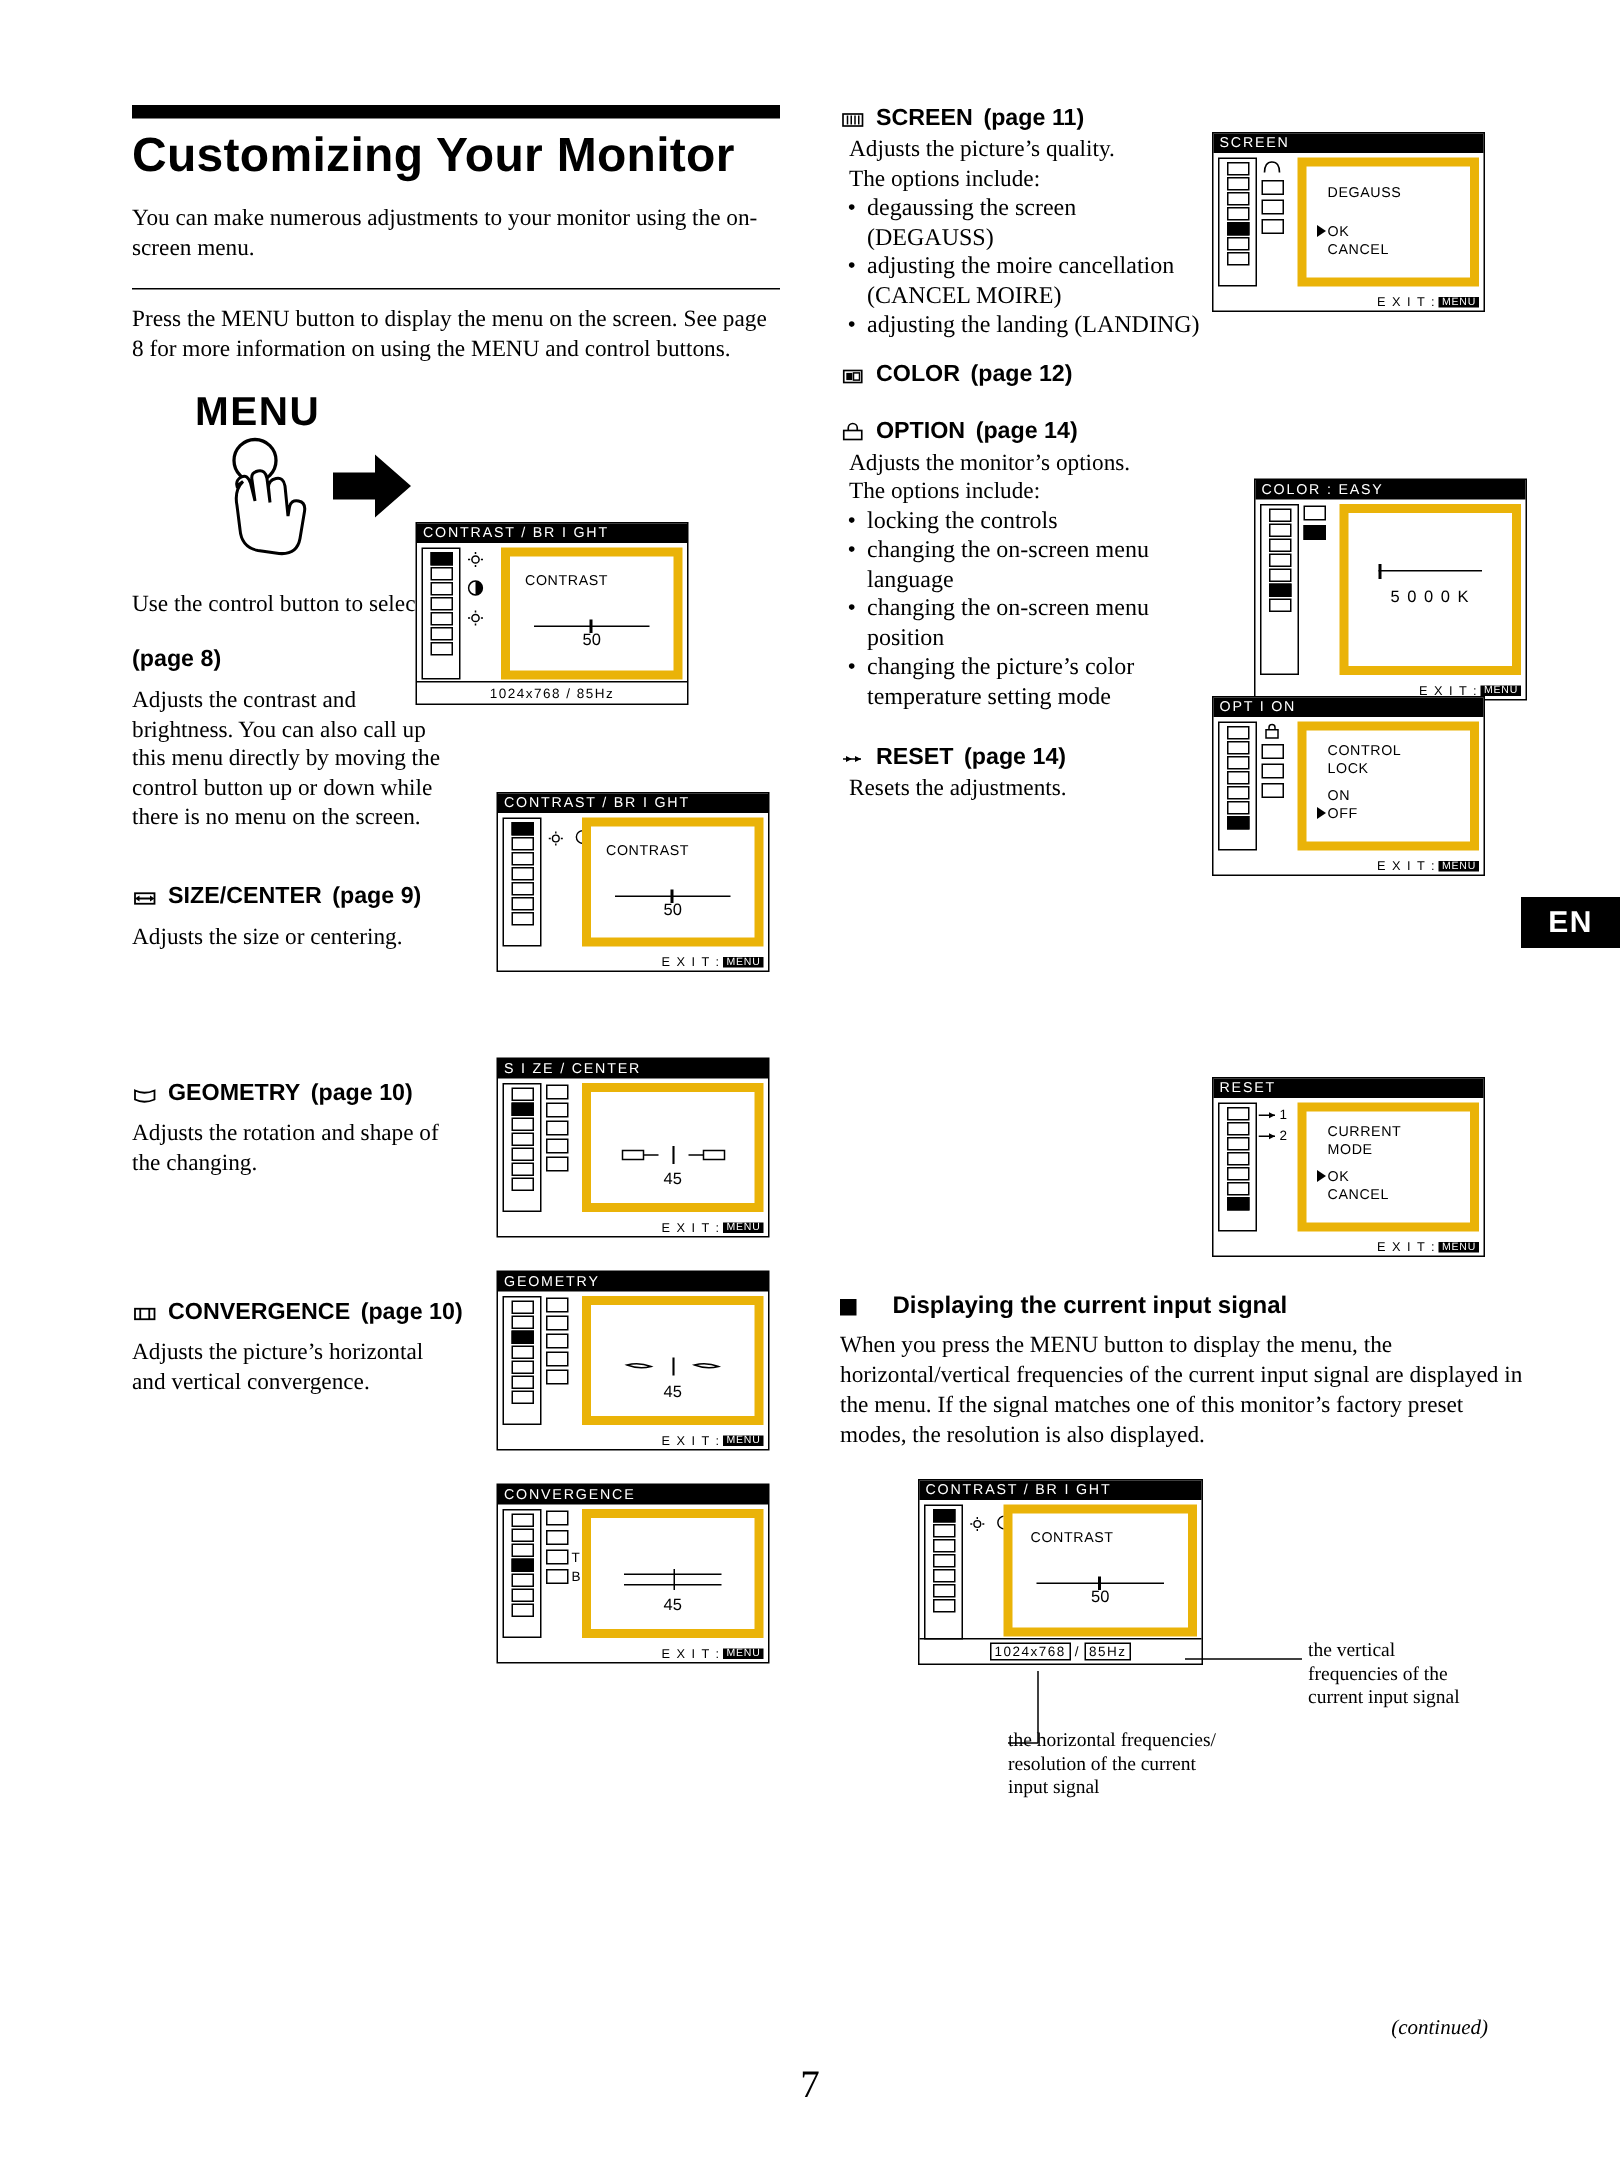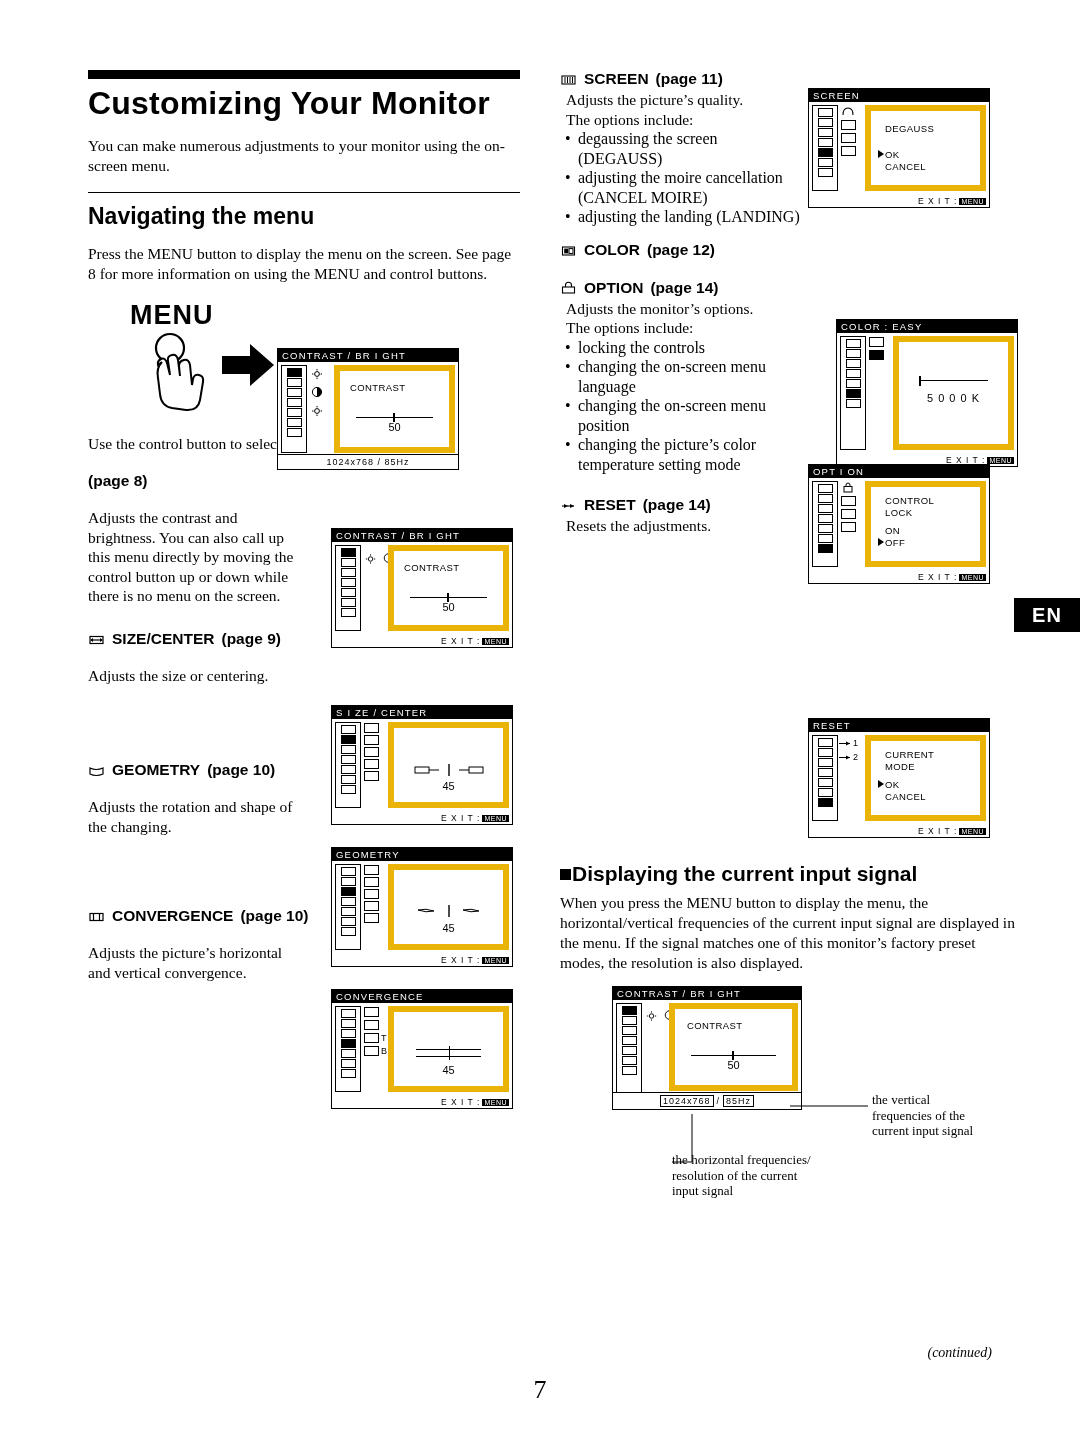--- a/index.html
+++ b/index.html
@@ -27,21 +27,21 @@
   .menu-word{font-family:"Liberation Sans",sans-serif;font-size:27px;font-weight:bold;letter-spacing:1px;position:absolute;left:42px;top:2px;}
   .hand{position:absolute;left:52px;top:34px;}
   .arrow-big{position:absolute;left:132px;top:44px;}
 
   .use-ctrl{font-size:15.5px;line-height:20px;margin:16px 0 18px 0;}
 
   
   .item{position:relative;margin-bottom:6px;}
   .item-head{font-family:"Liberation Sans",sans-serif;font-size:15.5px;font-weight:bold;display:flex;align-items:flex-start;gap:7px;}
   .item-head .pg{font-weight:bold;}
-  .item-body{font-size:15.5px;line-height:19.5px;margin-top:18px;}
+  .item-body{font-size:15.5px;line-height:19.5px;margin-top:8px;}
   .ic{display:inline-block;width:17px;height:16px;flex:0 0 17px;position:relative;top:2px;}
 
   
   .col-right{position:absolute;left:560px;top:70px;width:240px;}
   .r-item{margin-bottom:12px;}
   .r-head{font-family:"Liberation Sans",sans-serif;font-size:15.5px;font-weight:bold;display:flex;align-items:flex-start;gap:7px;}
   .r-body{font-size:15.5px;line-height:19.5px;margin-top:2px;padding-left:6px;}
   ul.bul{margin:0;padding-left:18px;list-style:none;}
   ul.bul li{position:relative;line-height:19.5px;margin:0;}
   ul.bul li:before{content:"\2022";position:absolute;left:-13px;top:0;}
@@ -61,42 +61,41 @@
   .slider{position:relative;height:9px;}
   .slider .bar{position:absolute;left:0;right:0;top:4px;height:1px;background:#000;}
   .slider .knob{position:absolute;top:0;width:2px;height:9px;background:#000;}
   .footer-res{position:absolute;left:0;right:0;bottom:0;height:14px;border-top:1px solid #000;font-family:"Liberation Sans",sans-serif;font-size:9px;letter-spacing:1px;display:flex;align-items:center;justify-content:center;margin-top:32px;}
 
   
   .en-tab{position:absolute;right:0;top:598px;width:66px;height:34px;background:#000;color:#fff;font-family:"Liberation Sans",sans-serif;font-weight:bold;font-size:20px;display:flex;align-items:center;justify-content:center;letter-spacing:1px;}
 
   
   .bot{position:absolute;left:560px;top:862px;width:460px;}
-  .bot-head{font-family:"Liberation Sans",sans-serif;font-size:21px;font-weight:bold;display:flex;gap:1px;align-items:center;}
+  .bot-head{font-family:"Liberation Sans",sans-serif;font-size:16px;font-weight:bold;display:flex;gap:24px;align-items:center;}
   .sq{width:11px;height:11px;background:#000;display:inline-block;}
   .bot-para{font-size:15.5px;line-height:20px;margin-top:7px;}
 
   .callout{font-size:13px;line-height:15.5px;position:absolute;}
 
   .pgnum{position:absolute;left:0;right:0;top:1375px;text-align:center;font-size:26px;}
   .cont{position:absolute;right:88px;top:1345px;font-size:14px;font-style:italic;}
 
   .small-dig{font-family:"Liberation Sans",sans-serif;font-size:9px;letter-spacing:1px;}
 </style>
 </head>
 <body>
 
 <div class="page">
 
   <div class="col-left">
     <div class="title-rule"></div>
     <h1>Customizing Your Monitor</h1>
     <p class="intro">You can make numerous adjustments to your monitor using the on-screen menu.</p>
     <div class="rule-thin"></div>
-    <h2>Navigating the menu</h2>
     <p class="para">Press the MENU button to display the menu on the screen. See page 8 for more information on using the MENU and control buttons.</p>
 
     <div class="menu-illus">
       <div class="menu-word">MENU</div>
       <svg class="hand" width="70" height="82" viewBox="0 0 70 82">
         <circle cx="30" cy="16" r="14" fill="none" stroke="#000" stroke-width="2.2"></circle>
         <path d="M22 30 q-6 6 -4 16 l2 16 q1 12 12 14 l14 2 q12 1 14 -10 l3 -18 q1 -6 -4 -7 q-5 -1 -6 4 l-1 6 l-2 -20 q-1 -6 -6 -5 q-5 1 -5 6 l1 10 l-2 -16 q-1 -6 -6 -5 q-5 1 -4 6 l2 14 l-3 -12 q-2 -6 -6 -4 q-4 2 -3 6 z" fill="#fff" stroke="#000" stroke-width="2"></path>
       </svg>
       <svg class="arrow-big" width="56" height="46" viewBox="0 0 56 46">
         <path d="M2 14 h28 V2 l24 21 l-24 21 V32 H2 z" fill="#000"></path>

